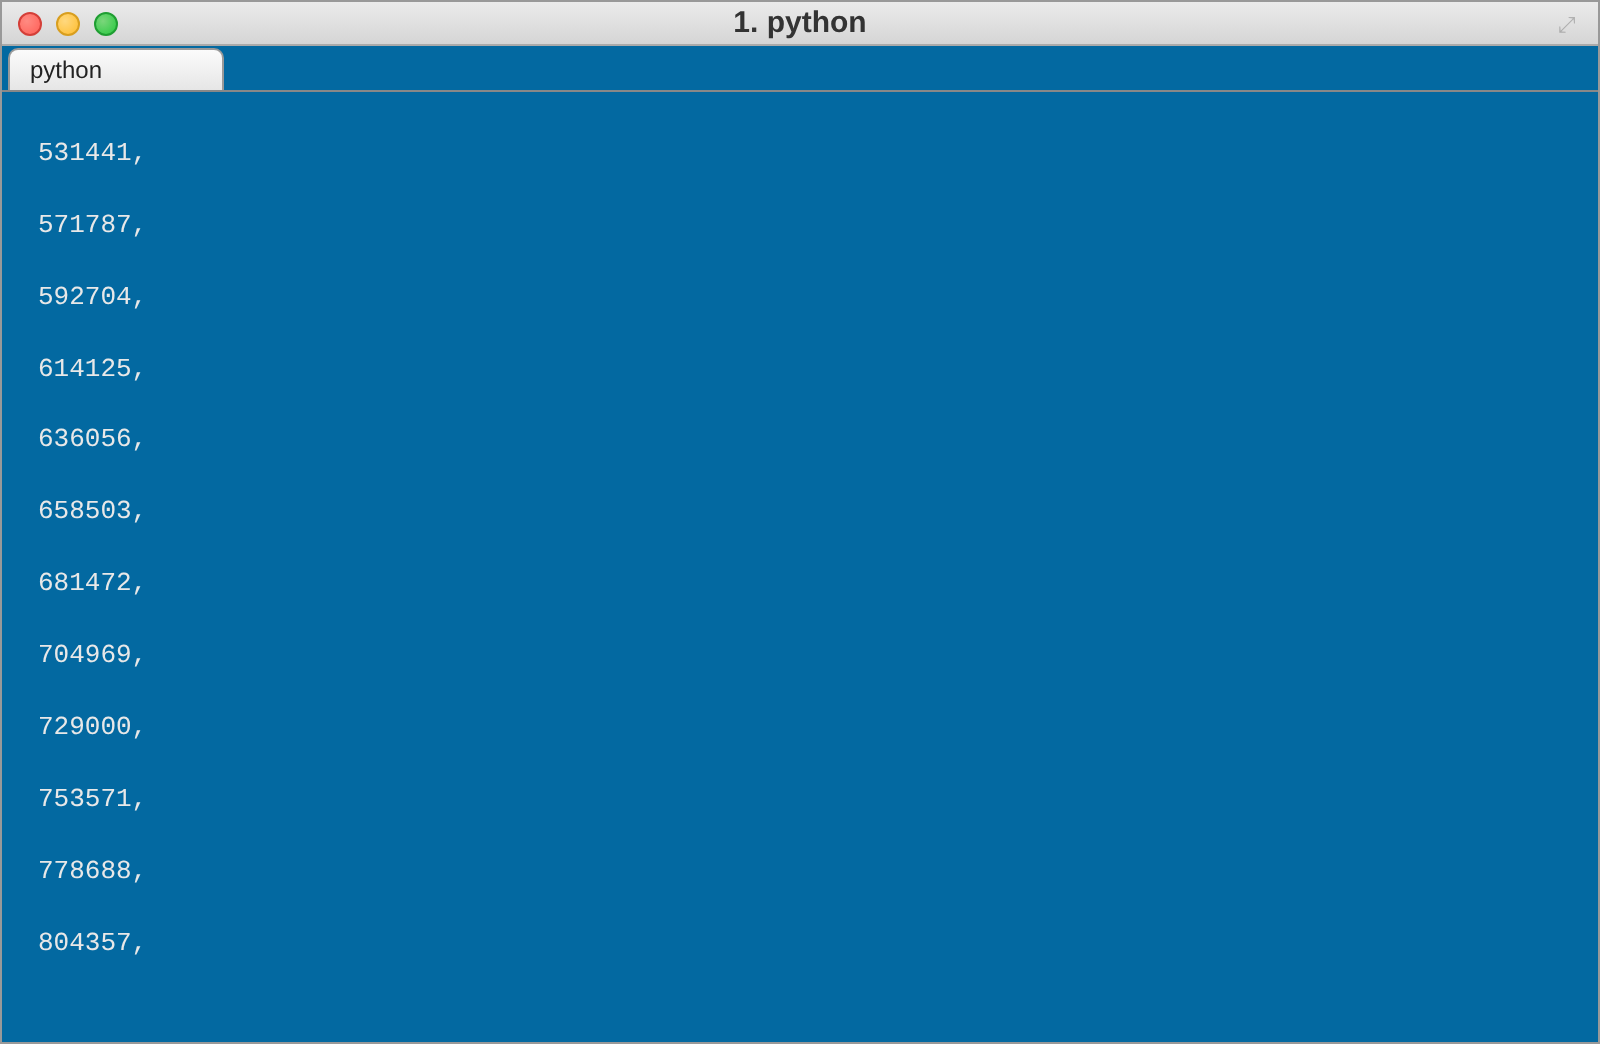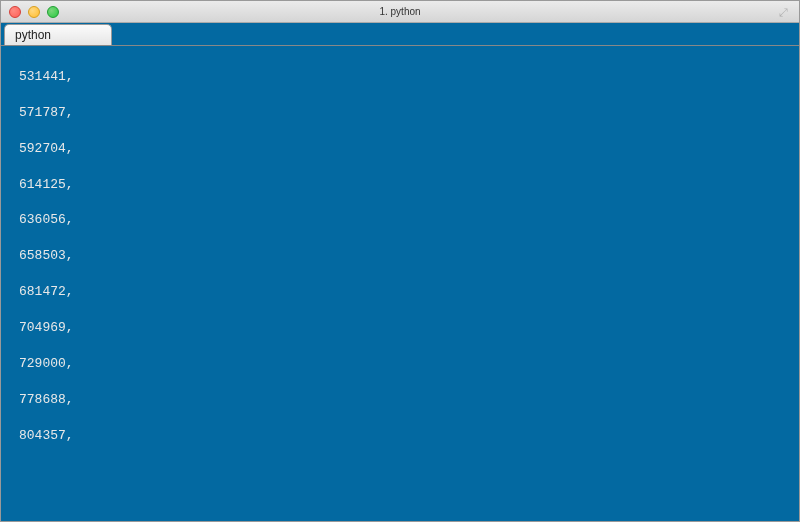--- a/index.html
+++ b/index.html
@@ -38,22 +38,23 @@
       border-radius: 50%;
     }
     .tl-close { background: radial-gradient(circle at 35% 35%, #ff8b82, #ff5f57); border: 0.5px solid #d43f38; }
     .tl-min { background: radial-gradient(circle at 35% 35%, #ffd87f, #ffbd2e); border: 0.5px solid #d89e1f; }
     .tl-max { background: radial-gradient(circle at 35% 35%, #7bd67b, #28c940); border: 0.5px solid #1f9e32; }
     .window-title {
       position: absolute;
       left: 50%;
       transform: translateX(-50%);
       font-family: "Helvetica Neue", Arial, sans-serif;
-      font-size: 10px;
+      font-size: 15px;
       color: #333;
+      font-weight: bold;
     }
     .expand-icon {
       position: absolute;
       right: 6px;
       top: 4px;
       width: 14px;
       height: 14px;
       opacity: 0.35;
     }
     .expand-icon::before {
@@ -114,20 +115,21 @@
   <div class="terminal">
 <span class="term-line output-val">531441,</span>
 <span class="term-line output-val">571787,</span>
 <span class="term-line output-val">592704,</span>
 <span class="term-line output-val">614125,</span>
 <span class="term-line output-val">636056,</span>
 <span class="term-line output-val">658503,</span>
 <span class="term-line output-val">681472,</span>
 <span class="term-line output-val">704969,</span>
 <span class="term-line output-val">729000,</span>
+<span class="term-line output-val">753571,</span>
 <span class="term-line output-val">778688,</span>
 <span class="term-line output-val">804357,</span>
 
 
 
 
 
 
 
 

